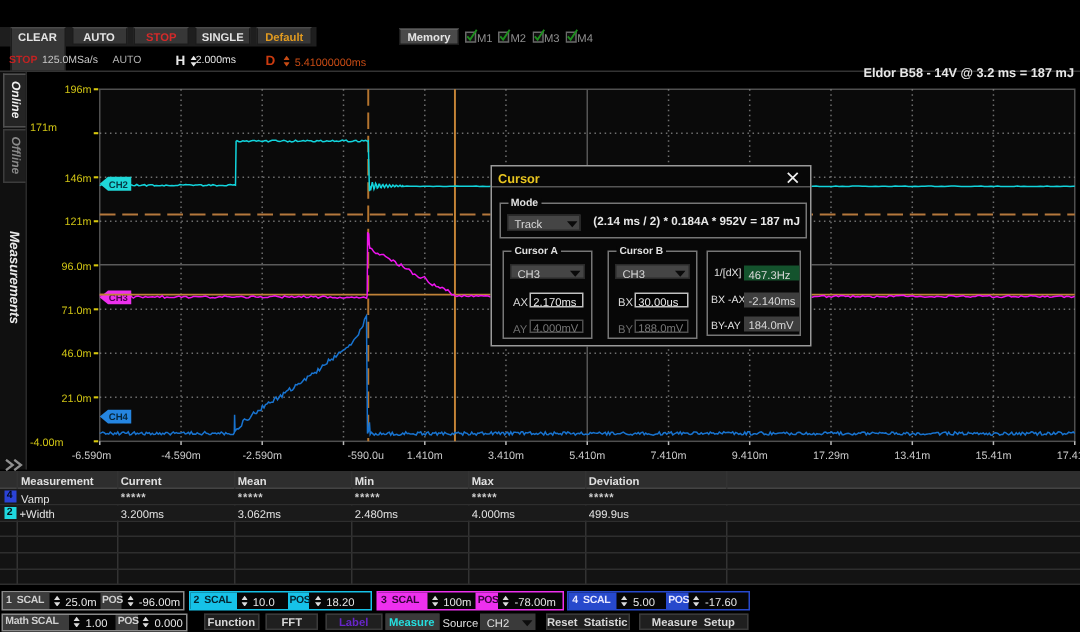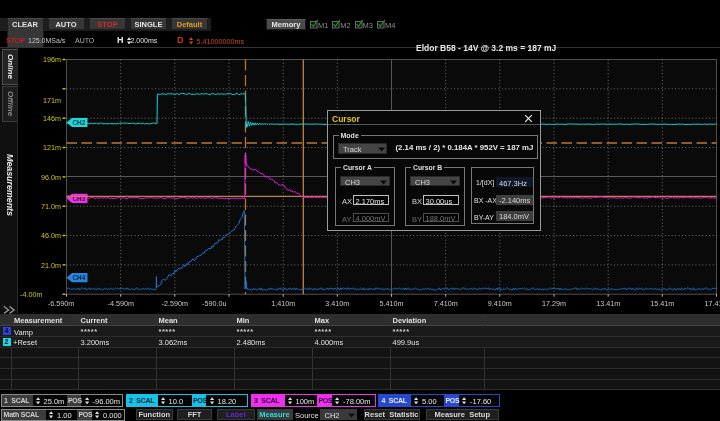--- a/index.html
+++ b/index.html
@@ -44,45 +44,45 @@
     <polygon points="0,4.8 4.4,4.8 2.2,7.8" fill="#e8e8e8"></polygon>
   </svg>
 <div class="a" style="left:130.5px;top:37px;font-size:7px;color:#e2e2e2">2.000ms</div>
 <div class="a" style="left:177px;top:35px;font-size:9px;font-weight:bold;color:#cc3b10">D</div>
 <svg style="position:absolute;left:188.5px;top:37px" width="4.75" height="7.6" viewBox="0 0 5 8">
     <polygon points="2.2,0.2 4.4,3.2 0,3.2" fill="#c84b14"></polygon>
     <polygon points="0,4.8 4.4,4.8 2.2,7.8" fill="#c84b14"></polygon>
   </svg>
 <div class="a" style="left:196.5px;top:36.5px;font-size:7.2px;color:#c84b14">5.41000000ms</div>
 <div class="a" style="left:0;top:46.5px;width:720px;height:1px;background:#333"></div>
-<div class="a" style="left:416px;top:43px;width:300px;text-align:left;font-size:8.5px;font-weight:bold;color:#e8e8e8">Eldor B58 - 14V @ 3.2 ms = 187 mJ</div>
+<div class="a" style="left:416px;top:43px;width:300px;text-align:right;font-size:8.5px;font-weight:bold;color:#e8e8e8">Eldor B58 - 14V @ 3.2 ms = 187 mJ</div>
 <div class="a" style="left:0;top:48px;width:17.5px;height:265px;background:#101010;border-right:1px solid #2a2a2a"></div>
 <div class="a" style="left:1.5px;top:49px;width:15.5px;height:35.5px;background:#242424;border:1px solid #505050;border-right:none">
 <div style="writing-mode:vertical-rl;font-size:8px;font-weight:bold;font-style:italic;color:#f0f0f0;margin:4px auto 0 3.5px">Online</div>
   </div>
 <div class="a" style="left:1.5px;top:86px;width:15.5px;height:35.5px;background:#1d1d1d;border:1px solid #3c3c3c;border-right:none">
 <div style="writing-mode:vertical-rl;font-size:8px;font-weight:bold;font-style:italic;color:#8a8a8a;margin:4px auto 0 3.5px">Offline</div>
   </div>
 <div class="a" style="left:4.5px;top:154px;writing-mode:vertical-rl;font-size:9px;letter-spacing:-0.1px;font-weight:bold;font-style:italic;color:#e8e8e8">Measurements</div>
 <svg class="a" style="left:2.5px;top:306px" width="13" height="8" viewBox="0 0 13 8">
 <path d="M1 0.5 L5.5 4 L1 7.5 M6.5 0.5 L11 4 L6.5 7.5" fill="none" stroke="#8f8f8f" stroke-width="1.5"></path>
   </svg>
 <div class="a" style="left:20px;top:55.3px;width:41px;text-align:right;font-size:7.2px;color:#d0c414">196m</div>
-<div class="a" style="left:20px;top:96px;width:41px;text-align:right;font-size:7.2px;color:#d0c414">171m</div>
+<div class="a" style="left:20px;top:80px;width:41px;font-size:7.2px;color:#d0c414">171m</div>
 <div class="a" style="left:20px;top:114.0px;width:41px;text-align:right;font-size:7.2px;color:#d0c414">146m</div>
 <div class="a" style="left:20px;top:143.3px;width:41px;text-align:right;font-size:7.2px;color:#d0c414">121m</div>
 <div class="a" style="left:20px;top:172.7px;width:41px;text-align:right;font-size:7.2px;color:#d0c414">96.0m</div>
 <div class="a" style="left:20px;top:202.0px;width:41px;text-align:right;font-size:7.2px;color:#d0c414">71.0m</div>
 <div class="a" style="left:20px;top:231.3px;width:41px;text-align:right;font-size:7.2px;color:#d0c414">46.0m</div>
 <div class="a" style="left:20px;top:260.7px;width:41px;text-align:right;font-size:7.2px;color:#d0c414">21.0m</div>
 <div class="a" style="left:20px;top:290.0px;width:41px;font-size:7.2px;color:#d0c414">-4.00m</div>
 <div class="a" style="left:34px;top:298.5px;width:54px;text-align:center;font-size:7.2px;color:#c9c9c9">-6.590m</div>
 <div class="a" style="left:93.7px;top:298.5px;width:54px;text-align:center;font-size:7.2px;color:#c9c9c9">-4.590m</div>
 <div class="a" style="left:147.8px;top:298.5px;width:54px;text-align:center;font-size:7.2px;color:#c9c9c9">-2.590m</div>
-<div class="a" style="left:202.0px;top:298.5px;width:54px;text-align:left;font-size:7.2px;color:#c9c9c9">-590.0u</div>
+<div class="a" style="left:202.0px;top:298.5px;width:54px;text-align:right;font-size:7.2px;color:#c9c9c9">-590.0u</div>
 <div class="a" style="left:256.2px;top:298.5px;width:54px;text-align:center;font-size:7.2px;color:#c9c9c9">1.410m</div>
 <div class="a" style="left:310.3px;top:298.5px;width:54px;text-align:center;font-size:7.2px;color:#c9c9c9">3.410m</div>
 <div class="a" style="left:364.5px;top:298.5px;width:54px;text-align:center;font-size:7.2px;color:#c9c9c9">5.410m</div>
 <div class="a" style="left:418.7px;top:298.5px;width:54px;text-align:center;font-size:7.2px;color:#c9c9c9">7.410m</div>
 <div class="a" style="left:472.8px;top:298.5px;width:54px;text-align:center;font-size:7.2px;color:#c9c9c9">9.410m</div>
 <div class="a" style="left:527.0px;top:298.5px;width:54px;text-align:center;font-size:7.2px;color:#c9c9c9">17.29m</div>
 <div class="a" style="left:581.2px;top:298.5px;width:54px;text-align:center;font-size:7.2px;color:#c9c9c9">13.41m</div>
 <div class="a" style="left:635.3px;top:298.5px;width:54px;text-align:center;font-size:7.2px;color:#c9c9c9">15.41m</div>
 <div class="a" style="left:689.5px;top:298.5px;width:54px;text-align:center;font-size:7.2px;color:#c9c9c9">17.41m</div>
 <div class="a" style="left:0;top:0"><svg id="plot" width="720" height="421" viewBox="0 0 720 421">
@@ -176,21 +176,21 @@
 <svg style="position:absolute;left:43.5px;top:12px" width="7" height="5" viewBox="0 0 7 5">
         <polygon points="0,0.5 7,0.5 3.5,4.5" fill="#0a0a0a"></polygon>
       </svg>
 <div style="position:absolute;left:6px;top:29.5px;font-size:7.5px;color:#d8d8d8">BX</div>
 <div style="position:absolute;left:16.5px;top:27.5px;width:36px;height:9.5px;background:#020202;border:1px solid #c0c0c0;font-size:7.5px;color:#e8e8e8;padding:0.5px 0 0 2px">30.00us</div>
 <div style="position:absolute;left:6px;top:47px;font-size:7.5px;color:#6e6e6e">BY</div>
 <div style="position:absolute;left:16.5px;top:45px;width:36px;height:9.5px;background:#020202;border:1px solid #4e4e4e;font-size:7.5px;color:#787878;padding:0.5px 0 0 2px">188.0mV</div>
 </div>
 <div style="position:absolute;left:143px;top:56.5px;width:63px;height:57px;border:1px solid #777">
 <div style="position:absolute;left:4px;top:11px;font-size:7px;color:#e0e0e0;white-space:nowrap">1/[dX]</div>
-<div style="position:absolute;left:24px;top:9px;width:37px;height:10px;background:#0f172a;font-size:7.5px;color:#d8d8d8;padding:1.5px 0 0 3px">467.3Hz</div>
+<div style="position:absolute;left:24px;top:9px;width:37px;height:10px;background:#14532d;font-size:7.5px;color:#d8d8d8;padding:1.5px 0 0 3px">467.3Hz</div>
 <div style="position:absolute;left:2px;top:29px;font-size:7px;color:#e0e0e0;white-space:nowrap">BX -AX</div>
 <div style="position:absolute;left:24px;top:26.5px;width:37px;height:10px;background:#3e3e3e;font-size:7.5px;color:#d8d8d8;padding:1px 0 0 3px">-2.140ms</div>
 <div style="position:absolute;left:2px;top:45.5px;font-size:7px;color:#e0e0e0;white-space:nowrap">BY-AY</div>
 <div style="position:absolute;left:24px;top:43px;width:37px;height:10px;background:#3e3e3e;font-size:7.5px;color:#d8d8d8;padding:1px 0 0 3px">184.0mV</div>
 </div>
 </div>
 <div class="a" style="left:0;top:313.5px;width:720px;height:76px;background:#131313;border-top:1px solid #3a3a3a"></div>
 <div class="a" style="left:0;top:314px;width:720px;height:11.5px;background:#2e2e2e;border-bottom:1px solid #444"></div>
 <div class="a" style="left:14px;top:316px;font-size:7.5px;font-weight:bold;color:#e0e0e0">Measurement</div>
 <div class="a" style="left:80.5px;top:316px;font-size:7.5px;font-weight:bold;color:#e0e0e0">Current</div>
@@ -215,21 +215,21 @@
 <div class="a" style="left:0;top:326.2px;width:720px;height:10px;background:#1a1a1a"></div>
 <div class="a" style="left:2.5px;top:327.3px;width:8px;height:8px;background:#2b43d6;color:#000a18;font-size:7px;font-weight:bold;text-align:center;line-height:8px">4</div>
 <div class="a" style="left:14px;top:327.5px;font-size:7.5px;color:#e2e2e2">Vamp</div>
 <div class="a" style="left:80.5px;top:326.5px;font-size:7.5px;font-weight:bold;color:#cfcfcf;letter-spacing:0.5px">*****</div>
 <div class="a" style="left:158.5px;top:326.5px;font-size:7.5px;font-weight:bold;color:#cfcfcf;letter-spacing:0.5px">*****</div>
 <div class="a" style="left:236.5px;top:326.5px;font-size:7.5px;font-weight:bold;color:#cfcfcf;letter-spacing:0.5px">*****</div>
 <div class="a" style="left:314.5px;top:326.5px;font-size:7.5px;font-weight:bold;color:#cfcfcf;letter-spacing:0.5px">*****</div>
 <div class="a" style="left:392.5px;top:326.5px;font-size:7.5px;font-weight:bold;color:#cfcfcf;letter-spacing:0.5px">*****</div>
 <div class="a" style="left:0;top:336.8px;width:720px;height:10px;background:#1a1a1a"></div>
 <div class="a" style="left:2.5px;top:338px;width:8px;height:8px;background:#1fd8e0;color:#001418;font-size:7px;font-weight:bold;text-align:center;line-height:8px">2</div>
-<div class="a" style="left:13px;top:338.2px;font-size:7.5px;color:#e2e2e2">+Reset</div>
+<div class="a" style="left:13px;top:338.2px;font-size:7.5px;color:#e2e2e2">+Width</div>
 <div class="a" style="left:80.5px;top:338.2px;font-size:7.5px;color:#e2e2e2">3.200ms</div>
 <div class="a" style="left:158.5px;top:338.2px;font-size:7.5px;color:#e2e2e2">3.062ms</div>
 <div class="a" style="left:236.5px;top:338.2px;font-size:7.5px;color:#e2e2e2">2.480ms</div>
 <div class="a" style="left:314.5px;top:338.2px;font-size:7.5px;color:#e2e2e2">4.000ms</div>
 <div class="a" style="left:392.5px;top:338.2px;font-size:7.5px;color:#e2e2e2">499.9us</div>
 <div class="a" style="left:0.5px;top:394px;width:122.5px;height:12.5px;background:#050505;border:1px solid #8a8a8a"></div>
 <div class="a" style="left:1.5px;top:395px;width:31px;height:10.5px;background:#3c3c3c"></div>
 <div class="a" style="left:4.0px;top:397px;font-size:7px;font-weight:bold;color:#d0d0d0;letter-spacing:-0.2px">1&nbsp;&nbsp;SCAL</div>
 <svg style="position:absolute;left:35.5px;top:396.5px" width="4.75" height="7.6" viewBox="0 0 5 8">
     <polygon points="2.2,0.2 4.4,3.2 0,3.2" fill="#dcdcdc"></polygon>

